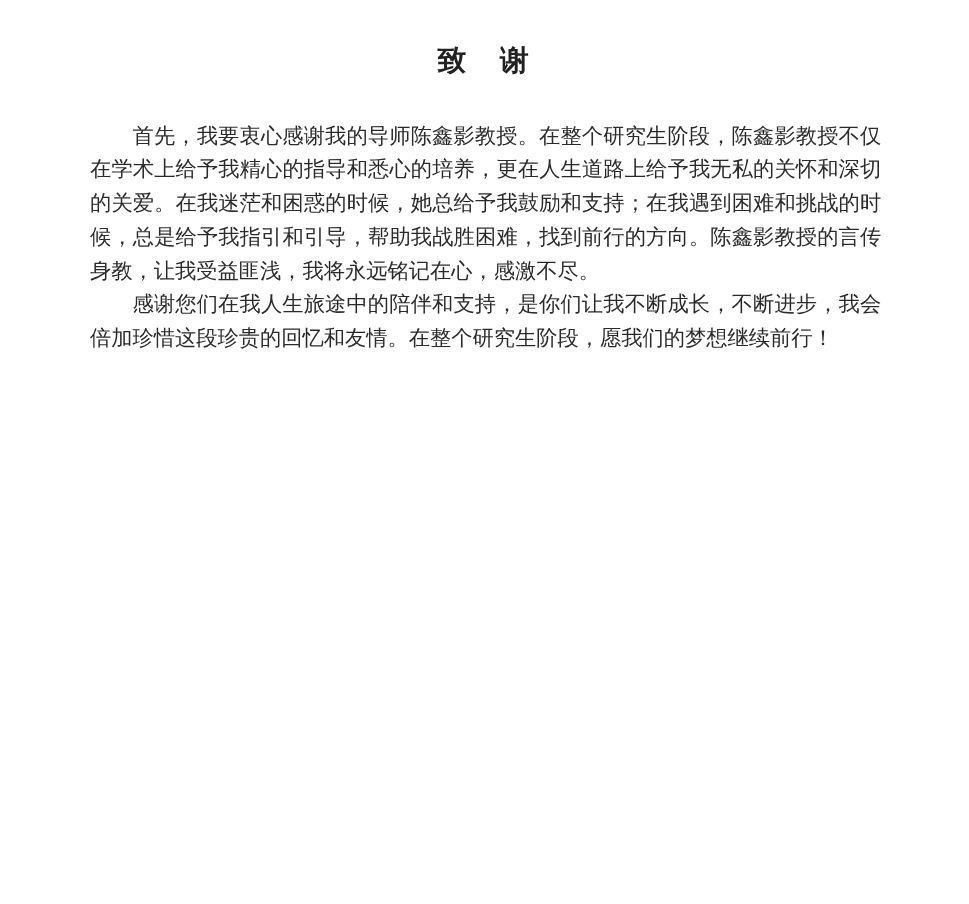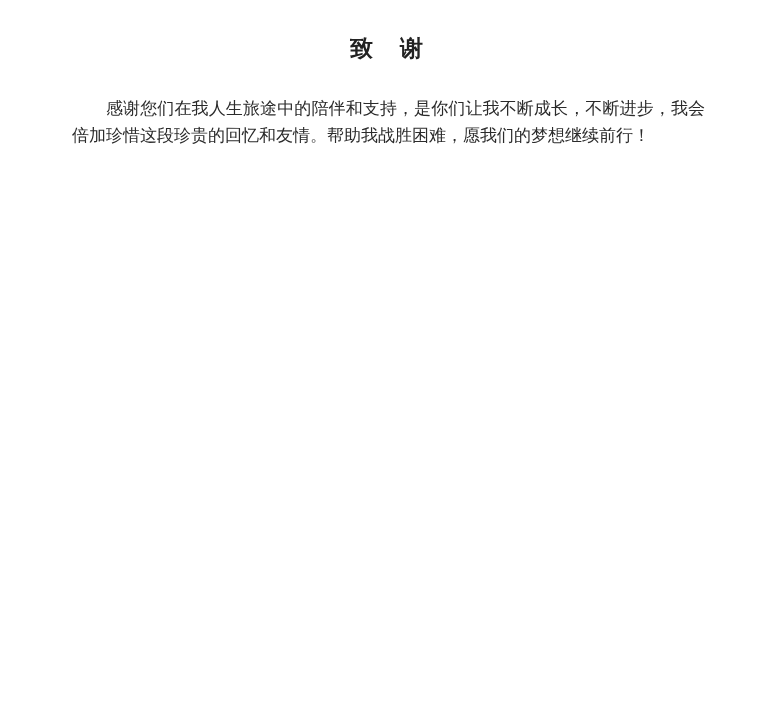--- a/index.html
+++ b/index.html
@@ -40,15 +40,16 @@
     text-indent: 2em;
     word-break: break-all;
   }
 </style>
 </head>
 <body>
 
 <div class="page">
   <h1 class="doc-title">致　谢</h1>
   <div class="doc-body">
-    <p>感谢您们在我人生旅途中的陪伴和支持，是你们让我不断成长，不断进步，我会倍加珍惜这段珍贵的回忆和友情。帮助我战胜困难，愿我们的梦想继续前行！</p>
+    <p>首先，我要衷心感谢我的导师陈鑫影教授。在整个研究生阶段，陈鑫影教授不仅在学术上给予我精心的指导和悉心的培养，更在人生道路上给予我无私的关怀和深切的关爱。在我迷茫和困惑的时候，她总给予我鼓励和支持；在我遇到困难和挑战的时候，总是给予我指引和引导，帮助我战胜困难，找到前行的方向。陈鑫影教授的言传身教，让我受益匪浅，我将永远铭记在心，感激不尽。</p>
+    <p>感谢您们在我人生旅途中的陪伴和支持，是你们让我不断成长，不断进步，我会倍加珍惜这段珍贵的回忆和友情。在整个研究生阶段，愿我们的梦想继续前行！</p>
   </div>
 </div>
 
 </body></html>

